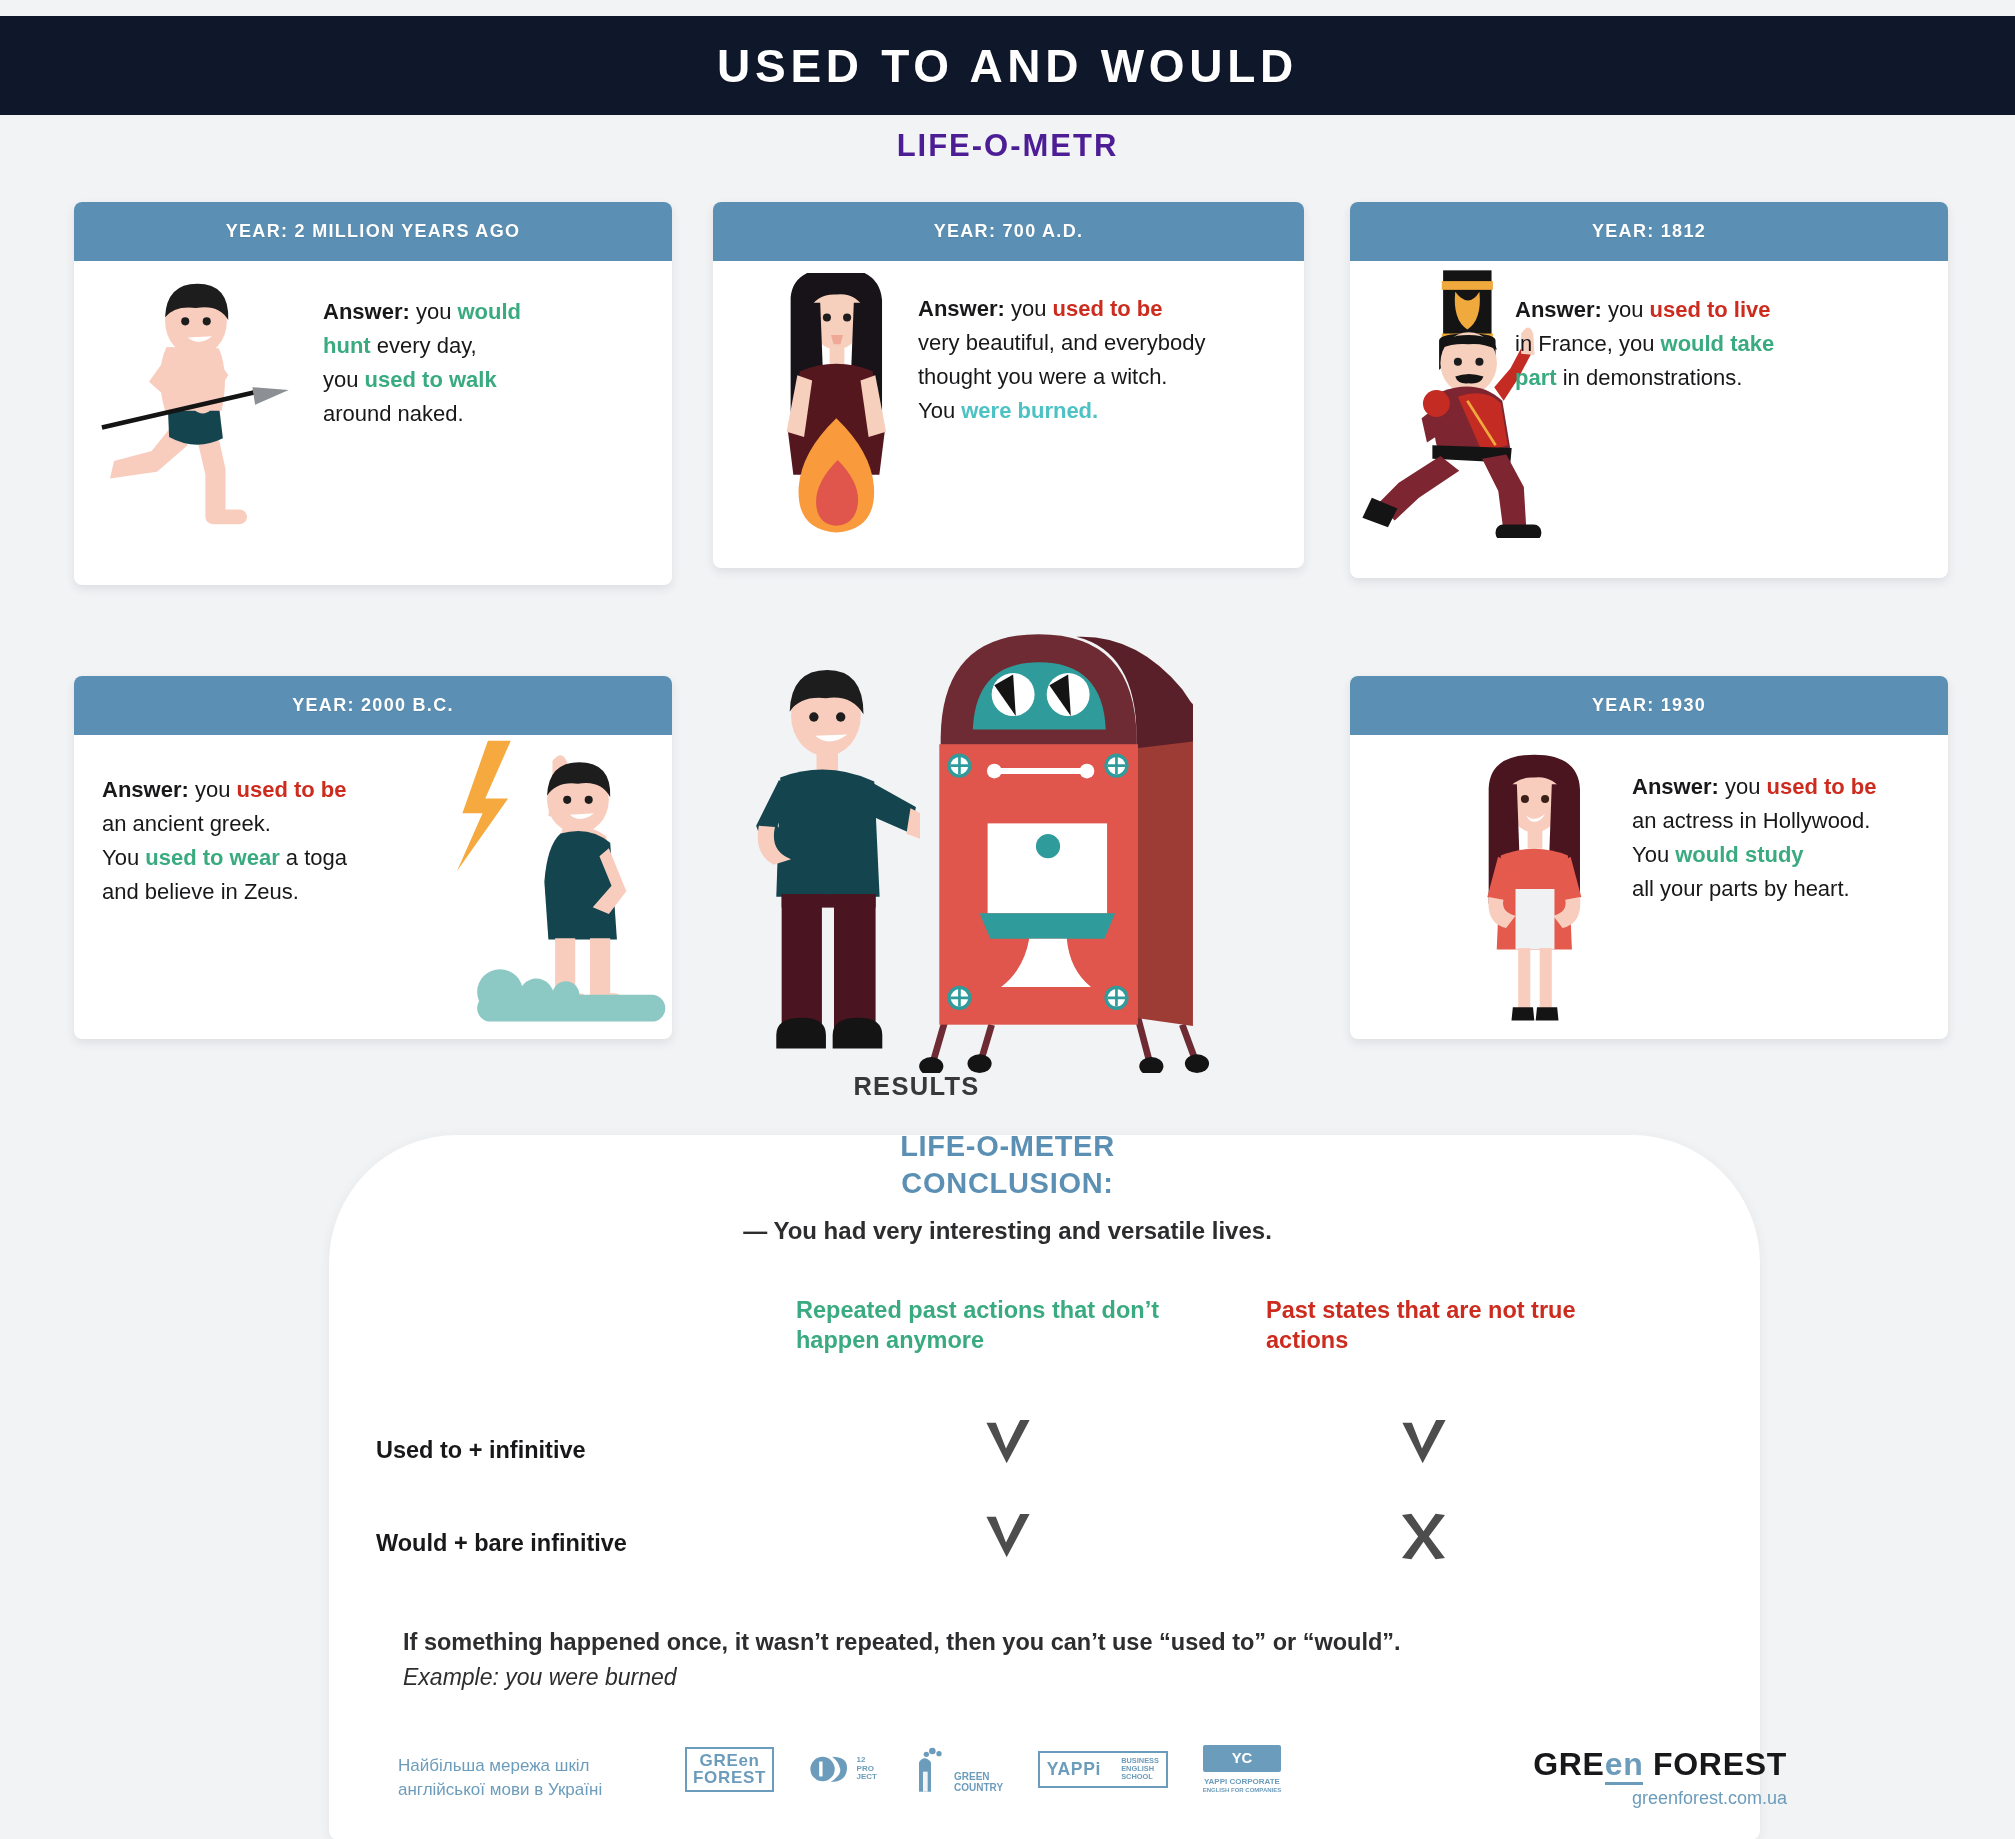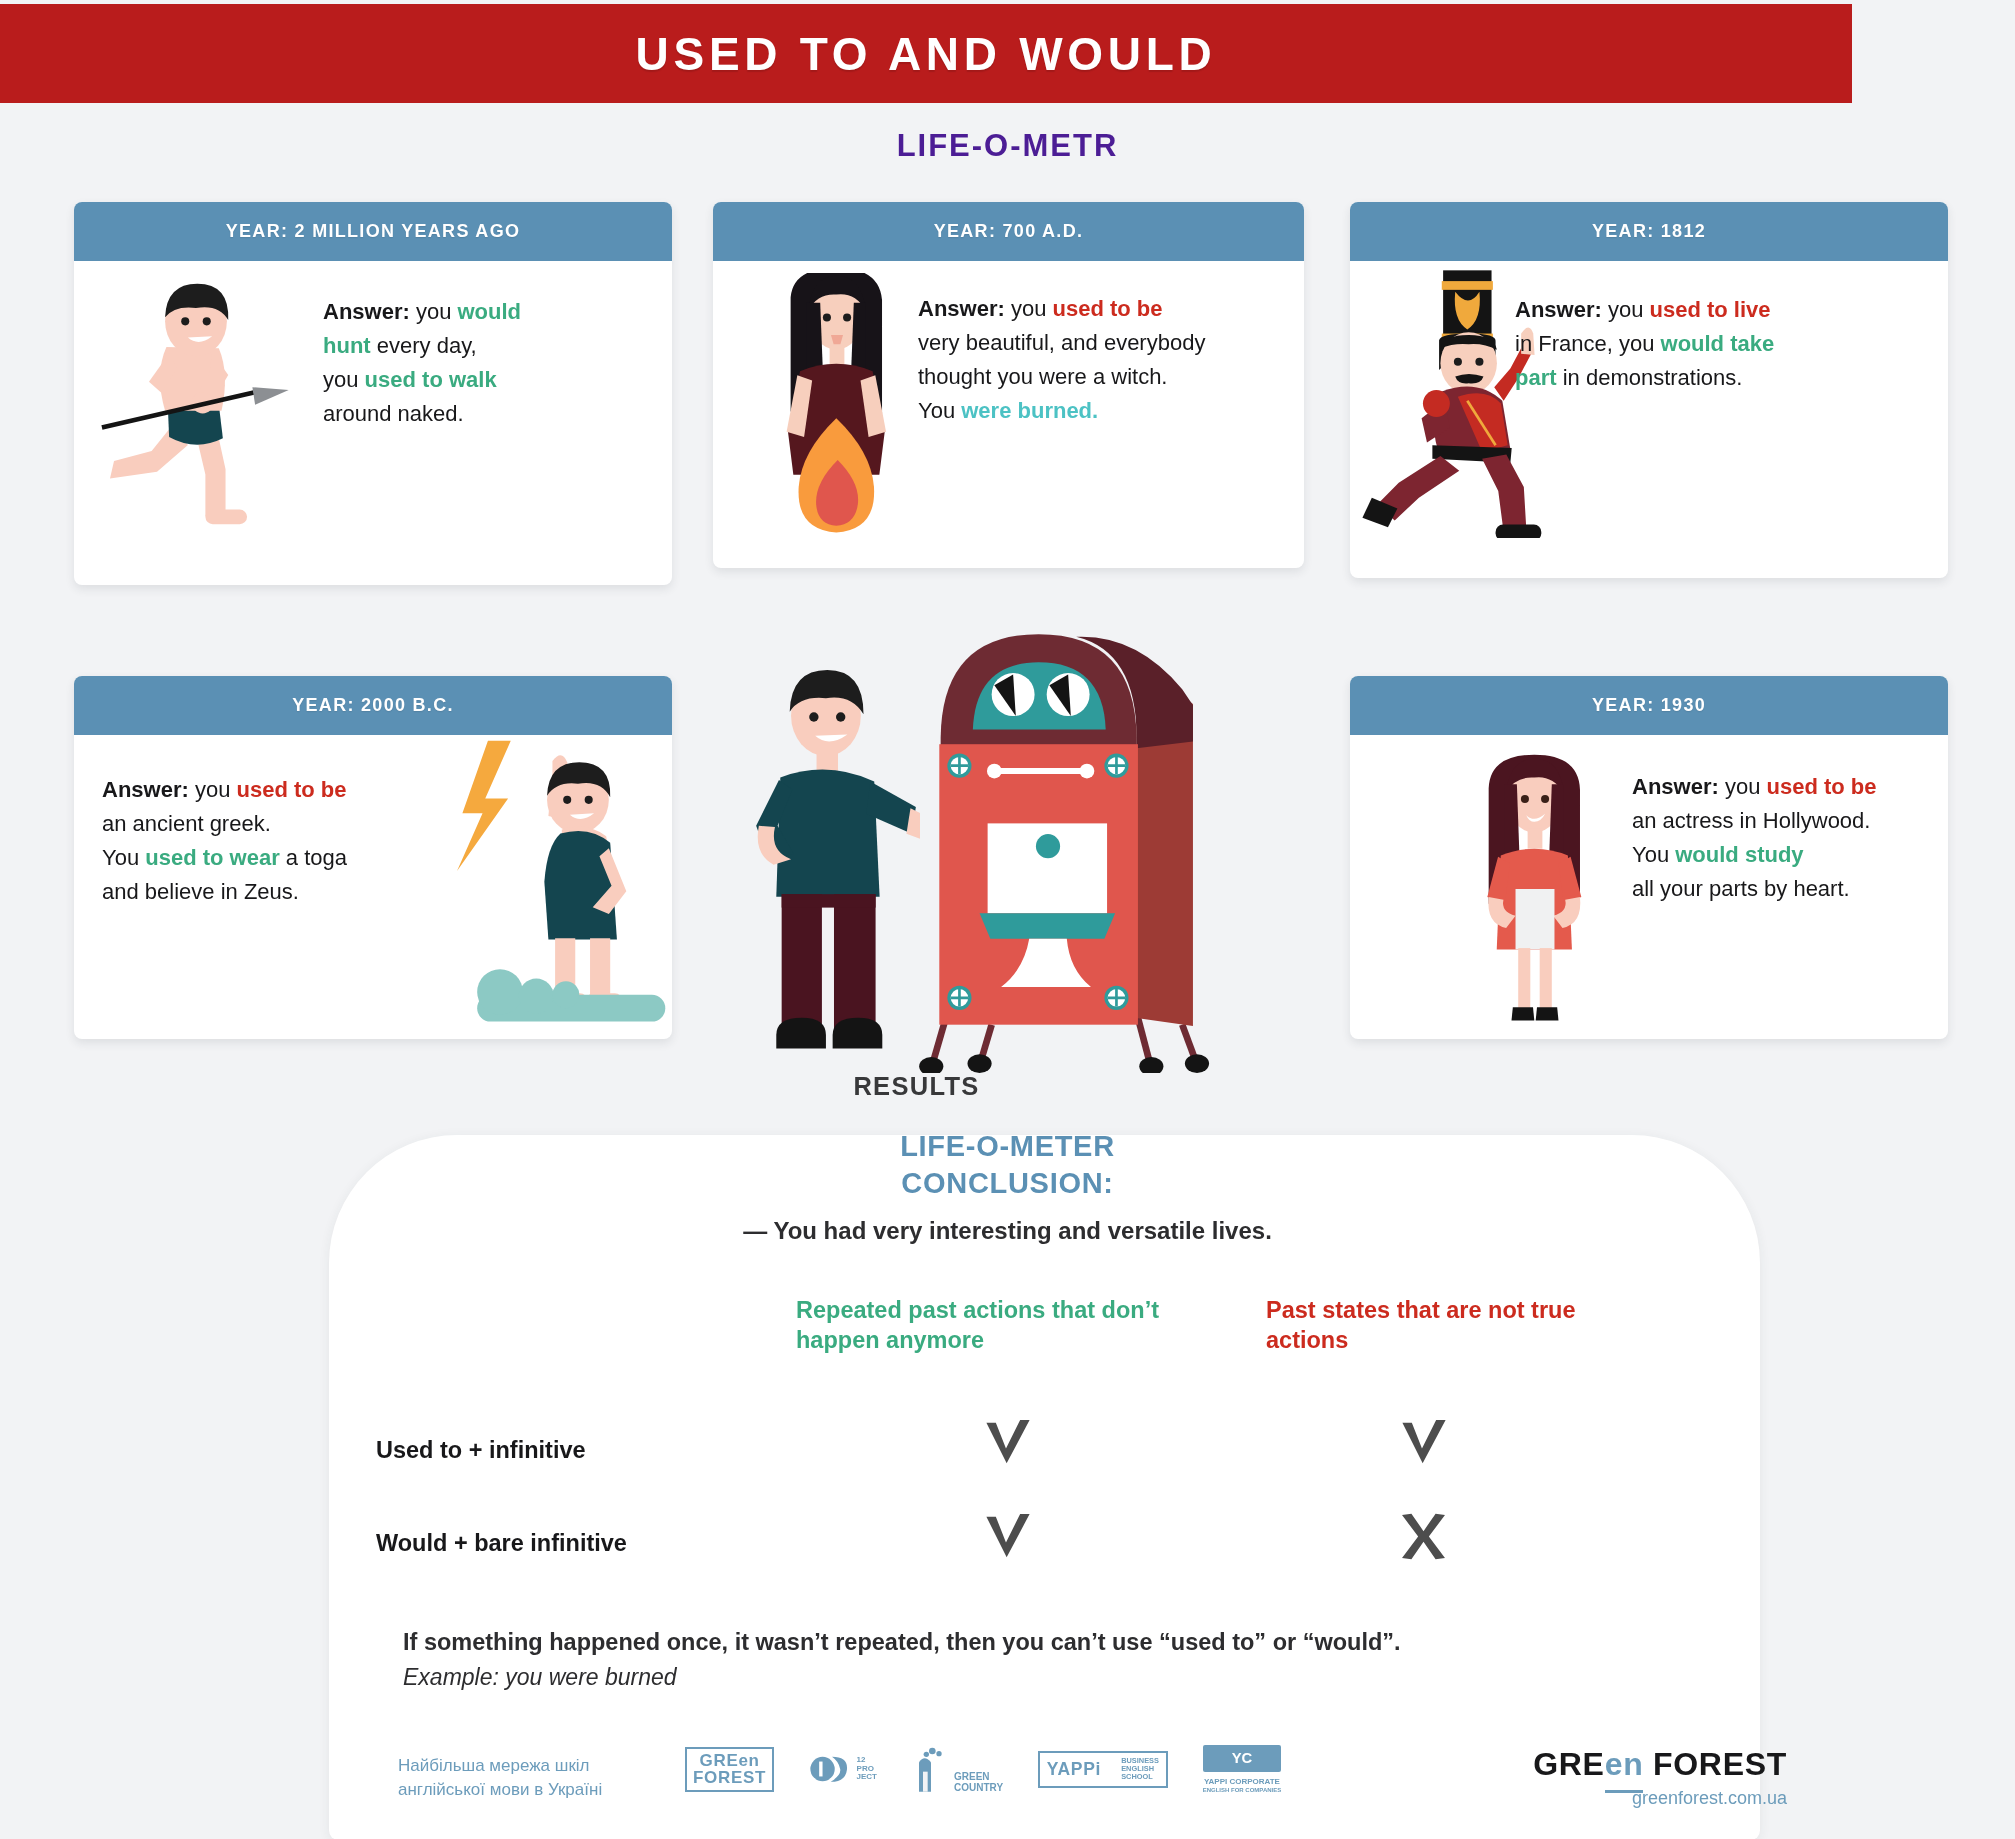--- a/index.html
+++ b/index.html
@@ -6,22 +6,22 @@
   html, body {
     width: 2015px; height: 1840px;
     background: #f2f3f5;
     font-family: "Liberation Sans", sans-serif;
     overflow: hidden;
   }
   #page { position: relative; width: 2015px; height: 1840px; background: #f2f3f5; }
 
   
   .titlebar {
-    position: absolute; left: 0; top: 4px; width: 1852px; height: 99px;
-    background: #b91c1c;
+    position: absolute; left: 0; top: 16px; width: 2015px; height: 99px;
+    background: #0f172a;
     display: flex; align-items: center; justify-content: center;
   }
   .titlebar h1 {
     color: #ffffff; font-size: 46px; font-weight: 700;
     letter-spacing: 4.7px; font-family: "Liberation Sans", sans-serif;
     text-shadow: 0 2px 1.3px rgba(0,0,0,.12);
   }
 
   
   .subtitle {
@@ -111,21 +111,21 @@
 
   
   .foot-txt {
     position: absolute; left: 398px; top: 1754px;
     color: #6c9cbb; font-size: 17px; line-height: 1.42; width: 289px;
   }
   .logos { position: absolute; left: 685px; top: 1745px; display: flex; align-items: center; gap: 35px; }
   .logo { color: #6c9cbb; }
   .gf-logo { position: absolute; right: 228px; top: 1746px; text-align: right; }
   .gf-logo .gf-main { font-size: 32px; font-weight: 700; color: #18181a; letter-spacing: 0.7px; }
-  .gf-logo .gf-main .en { color: #6c9cbb; border-bottom: 3.4px solid #6c9cbb; padding-bottom: 8px; }
+  .gf-logo .gf-main .en { color: #6c9cbb; border-bottom: 3.4px solid #6c9cbb; padding-bottom: 0; }
   .gf-logo .gf-url { font-size: 18px; color: #6c9cbb; margin-top: 5.4px; }
 </style>
 </head>
 <body>
 
 <div id="page">
 
   <div class="titlebar">
     <h1>USED TO AND WOULD</h1>
   </div>

